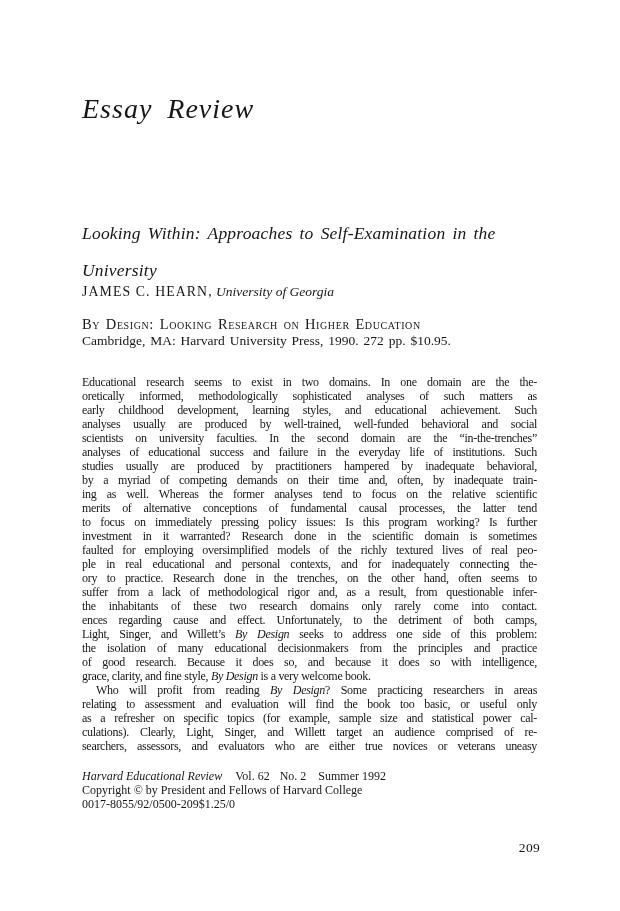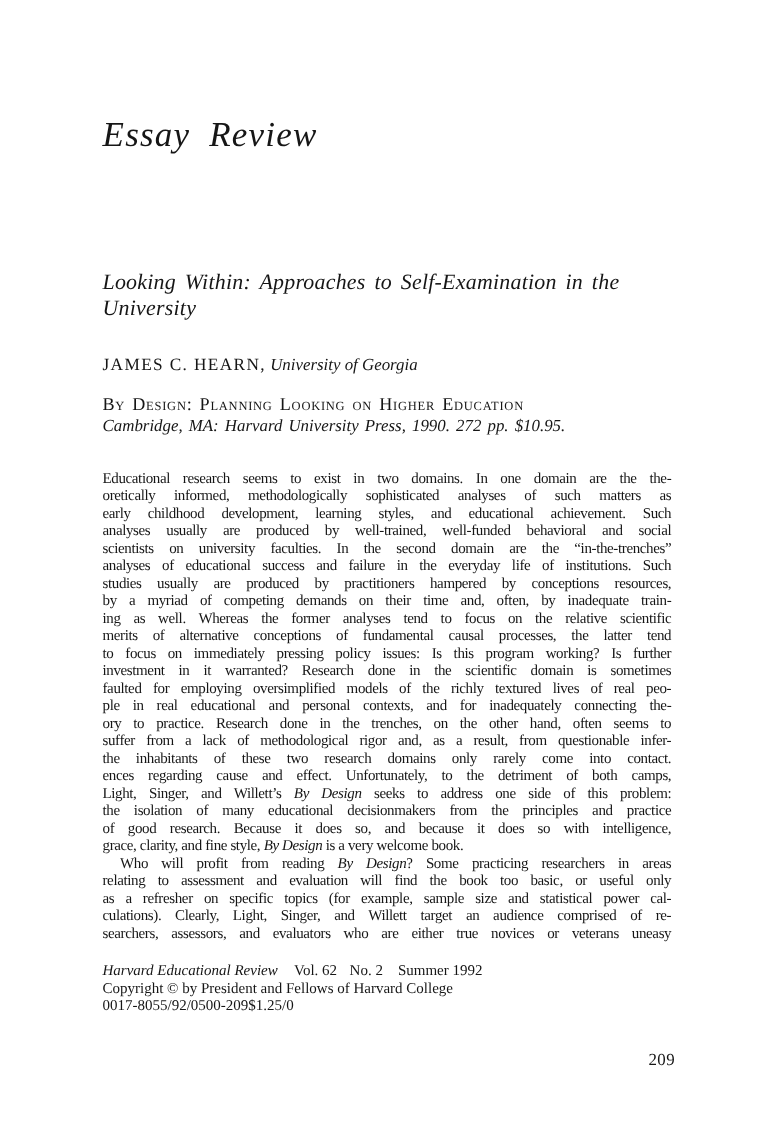--- a/index.html
+++ b/index.html
@@ -30,21 +30,21 @@
   }
   .article-title {
     position: absolute;
     left: 82px;
     top: 215px;
     width: 466px;
     margin: 0;
     font-size: 17.5px;
     font-style: italic;
     font-weight: normal;
-    line-height: 21px;
+    line-height: 37px;
     letter-spacing: 0.2px;
     word-spacing: 2.5px;
   }
   .byline {
     position: absolute;
     left: 82px;
     top: 283px;
     margin: 0;
     font-size: 13.5px;
     line-height: 17px;
@@ -65,21 +65,20 @@
     font-size: 13.5px;
     line-height: 16.8px;
     word-spacing: 1.5px;
   }
   .book-citation .btitle {
     font-variant: small-caps;
     font-size: 14.5px;
     letter-spacing: 0.6px;
   }
   .book-citation .bimprint {
-    font-style: italic;
   }
   .body-text {
     position: absolute;
     left: 82px;
     top: 375px;
     width: 455px;
     font-size: 12px;
     line-height: 14px;
     letter-spacing: -0.3px;
   }
@@ -124,32 +123,32 @@
 
 <div class="page">
 
   <h1 class="section-label">Essay Review</h1>
 
   <h2 class="article-title">Looking Within: Approaches to Self-Examination in the University</h2>
 
   <p class="byline"><span class="author">JAMES C. HEARN,</span> <span class="affil">University of Georgia</span></p>
 
   <div class="book-citation">
-    <div class="btitle">By Design: Planning Looking on Higher Education</div>
+    <div class="btitle">By Design: Looking Research on Higher Education</div>
     <div class="bimprint">Cambridge, MA: Harvard University Press, 1990. 272 pp. $10.95.</div>
   </div>
 
   <div class="body-text">
       <div class="line"><span>Educational research seems to exist in two domains. In one domain are the the-</span></div>
       <div class="line"><span>oretically informed, methodologically sophisticated analyses of such matters as</span></div>
       <div class="line"><span>early childhood development, learning styles, and educational achievement. Such</span></div>
       <div class="line"><span>analyses usually are produced by well-trained, well-funded behavioral and social</span></div>
       <div class="line"><span>scientists on university faculties. In the second domain are the “in-the-trenches”</span></div>
       <div class="line"><span>analyses of educational success and failure in the everyday life of institutions. Such</span></div>
-      <div class="line"><span>studies usually are produced by practitioners hampered by conceptions resources,</span></div>
+      <div class="line"><span>studies usually are produced by practitioners hampered by inadequate behavioral,</span></div>
       <div class="line"><span>by a myriad of competing demands on their time and, often, by inadequate train-</span></div>
       <div class="line"><span>ing as well. Whereas the former analyses tend to focus on the relative scientific</span></div>
       <div class="line"><span>merits of alternative conceptions of fundamental causal processes, the latter tend</span></div>
       <div class="line"><span>to focus on immediately pressing policy issues: Is this program working? Is further</span></div>
       <div class="line"><span>investment in it warranted? Research done in the scientific domain is sometimes</span></div>
       <div class="line"><span>faulted for employing oversimplified models of the richly textured lives of real peo-</span></div>
       <div class="line"><span>ple in real educational and personal contexts, and for inadequately connecting the-</span></div>
       <div class="line"><span>ory to practice. Research done in the trenches, on the other hand, often seems to</span></div>
       <div class="line"><span>suffer from a lack of methodological rigor and, as a result, from questionable infer-</span></div>
       <div class="line"><span>the inhabitants of these two research domains only rarely come into contact.</span></div>

